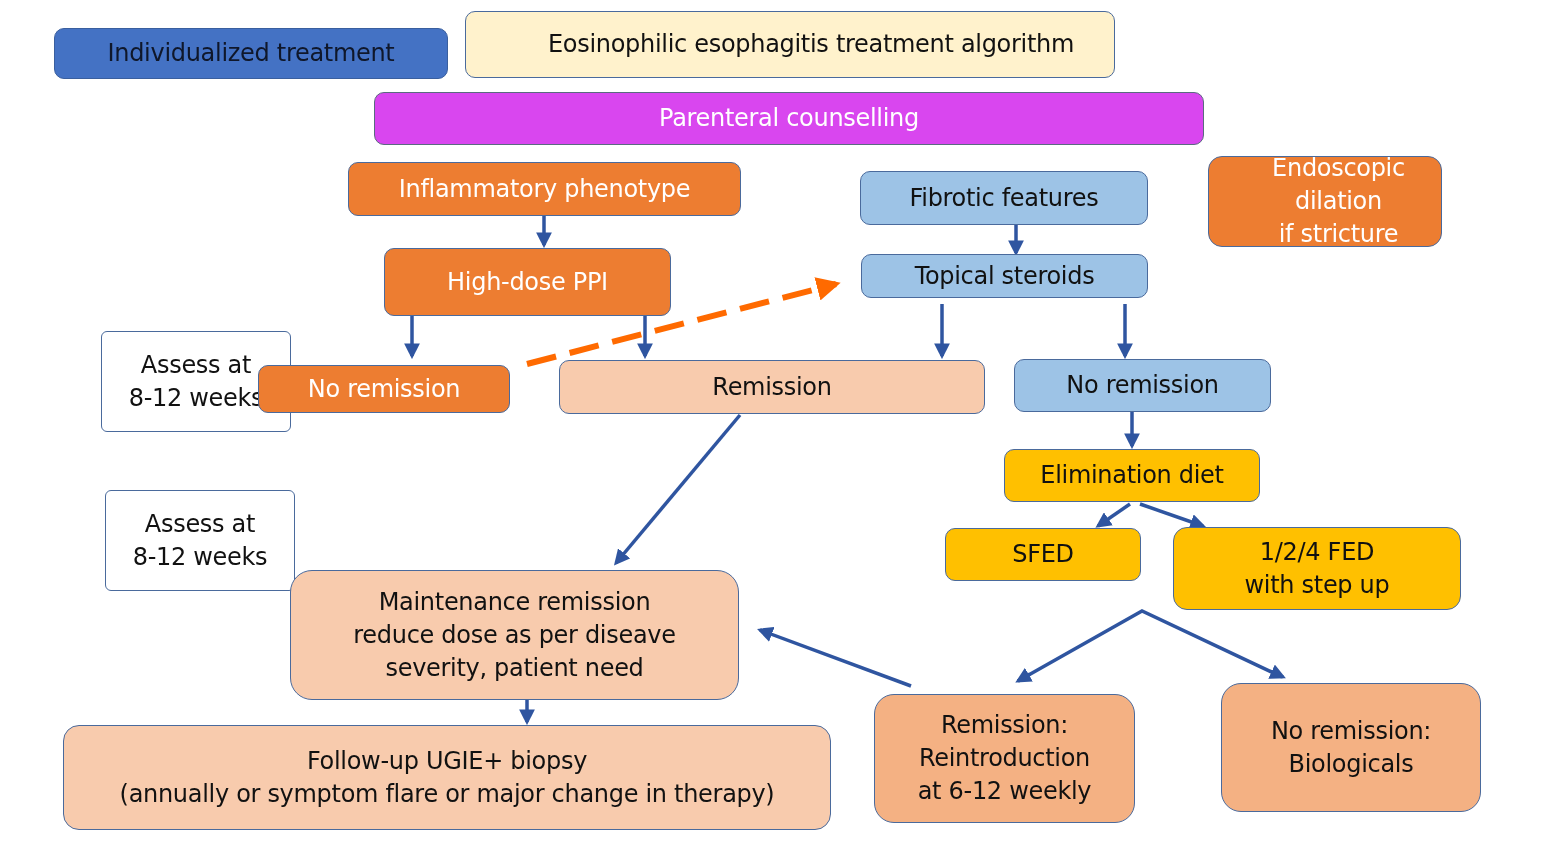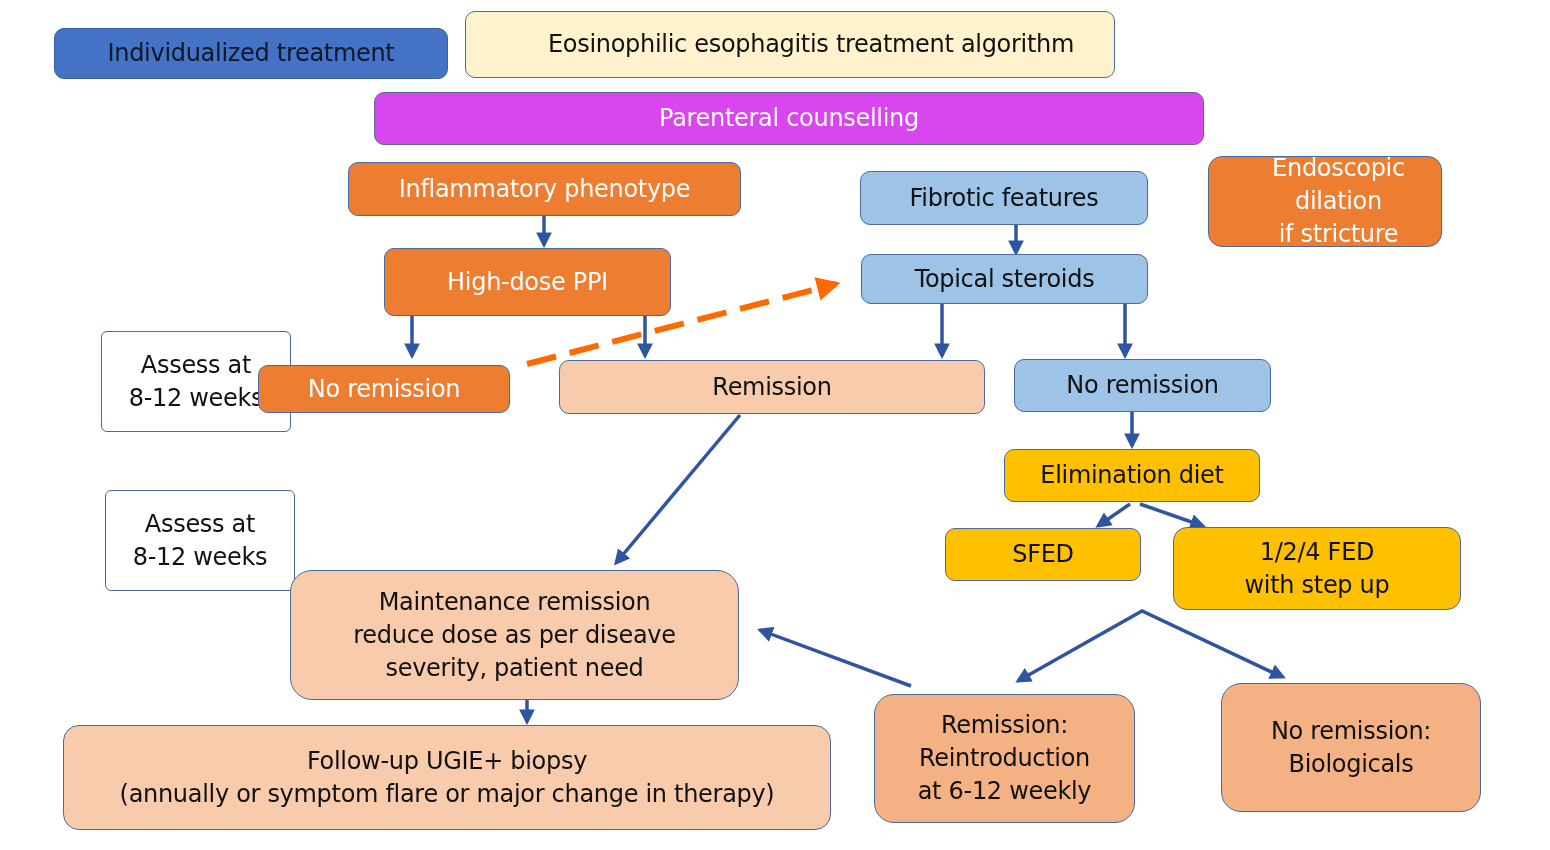--- a/index.html
+++ b/index.html
@@ -58,21 +58,21 @@
 <div class="node blue-dark" style="left:54px;top:28px;width:394px;height:51px;">Individualized treatment</div>
 <div class="node cream" style="left:465px;top:11px;width:650px;height:67px;padding-left:42px;">Eosinophilic esophagitis treatment algorithm</div>
 <div class="node grey" style="left:374px;top:92px;width:830px;height:53px;">Parenteral counselling</div>
 
 <div class="node orange" style="left:348px;top:162px;width:393px;height:54px;">Inflammatory phenotype</div>
 <div class="node lblue" style="left:860px;top:171px;width:288px;height:54px;">Fibrotic features</div>
 <div class="node orange" style="left:1208px;top:156px;width:234px;height:91px;border-radius:14px;padding-left:27px;">Endoscopic dilation
 if stricture</div>
 
 <div class="node orange" style="left:384px;top:248px;width:287px;height:68px;">High-dose PPI</div>
-<div class="node lblue" style="left:861px;top:254px;width:287px;height:50px;">Topical steroids</div>
+<div class="node lblue" style="left:861px;top:254px;width:287px;height:44px;">Topical steroids</div>
 
 <div class="node white" style="left:53px;top:331px;width:190px;height:101px;">Assess at
 8-12 weeks</div>
 <div class="node orange" style="left:258px;top:365px;width:252px;height:48px;">No remission</div>
 <div class="node peach" style="left:559px;top:360px;width:426px;height:54px;">Remission</div>
 <div class="node lblue" style="left:1014px;top:359px;width:257px;height:53px;">No remission</div>
 
 <div class="node gold" style="left:1004px;top:449px;width:256px;height:53px;">Elimination diet</div>
 <div class="node white" style="left:57px;top:490px;width:190px;height:101px;">Assess at
 8-12 weeks</div>

